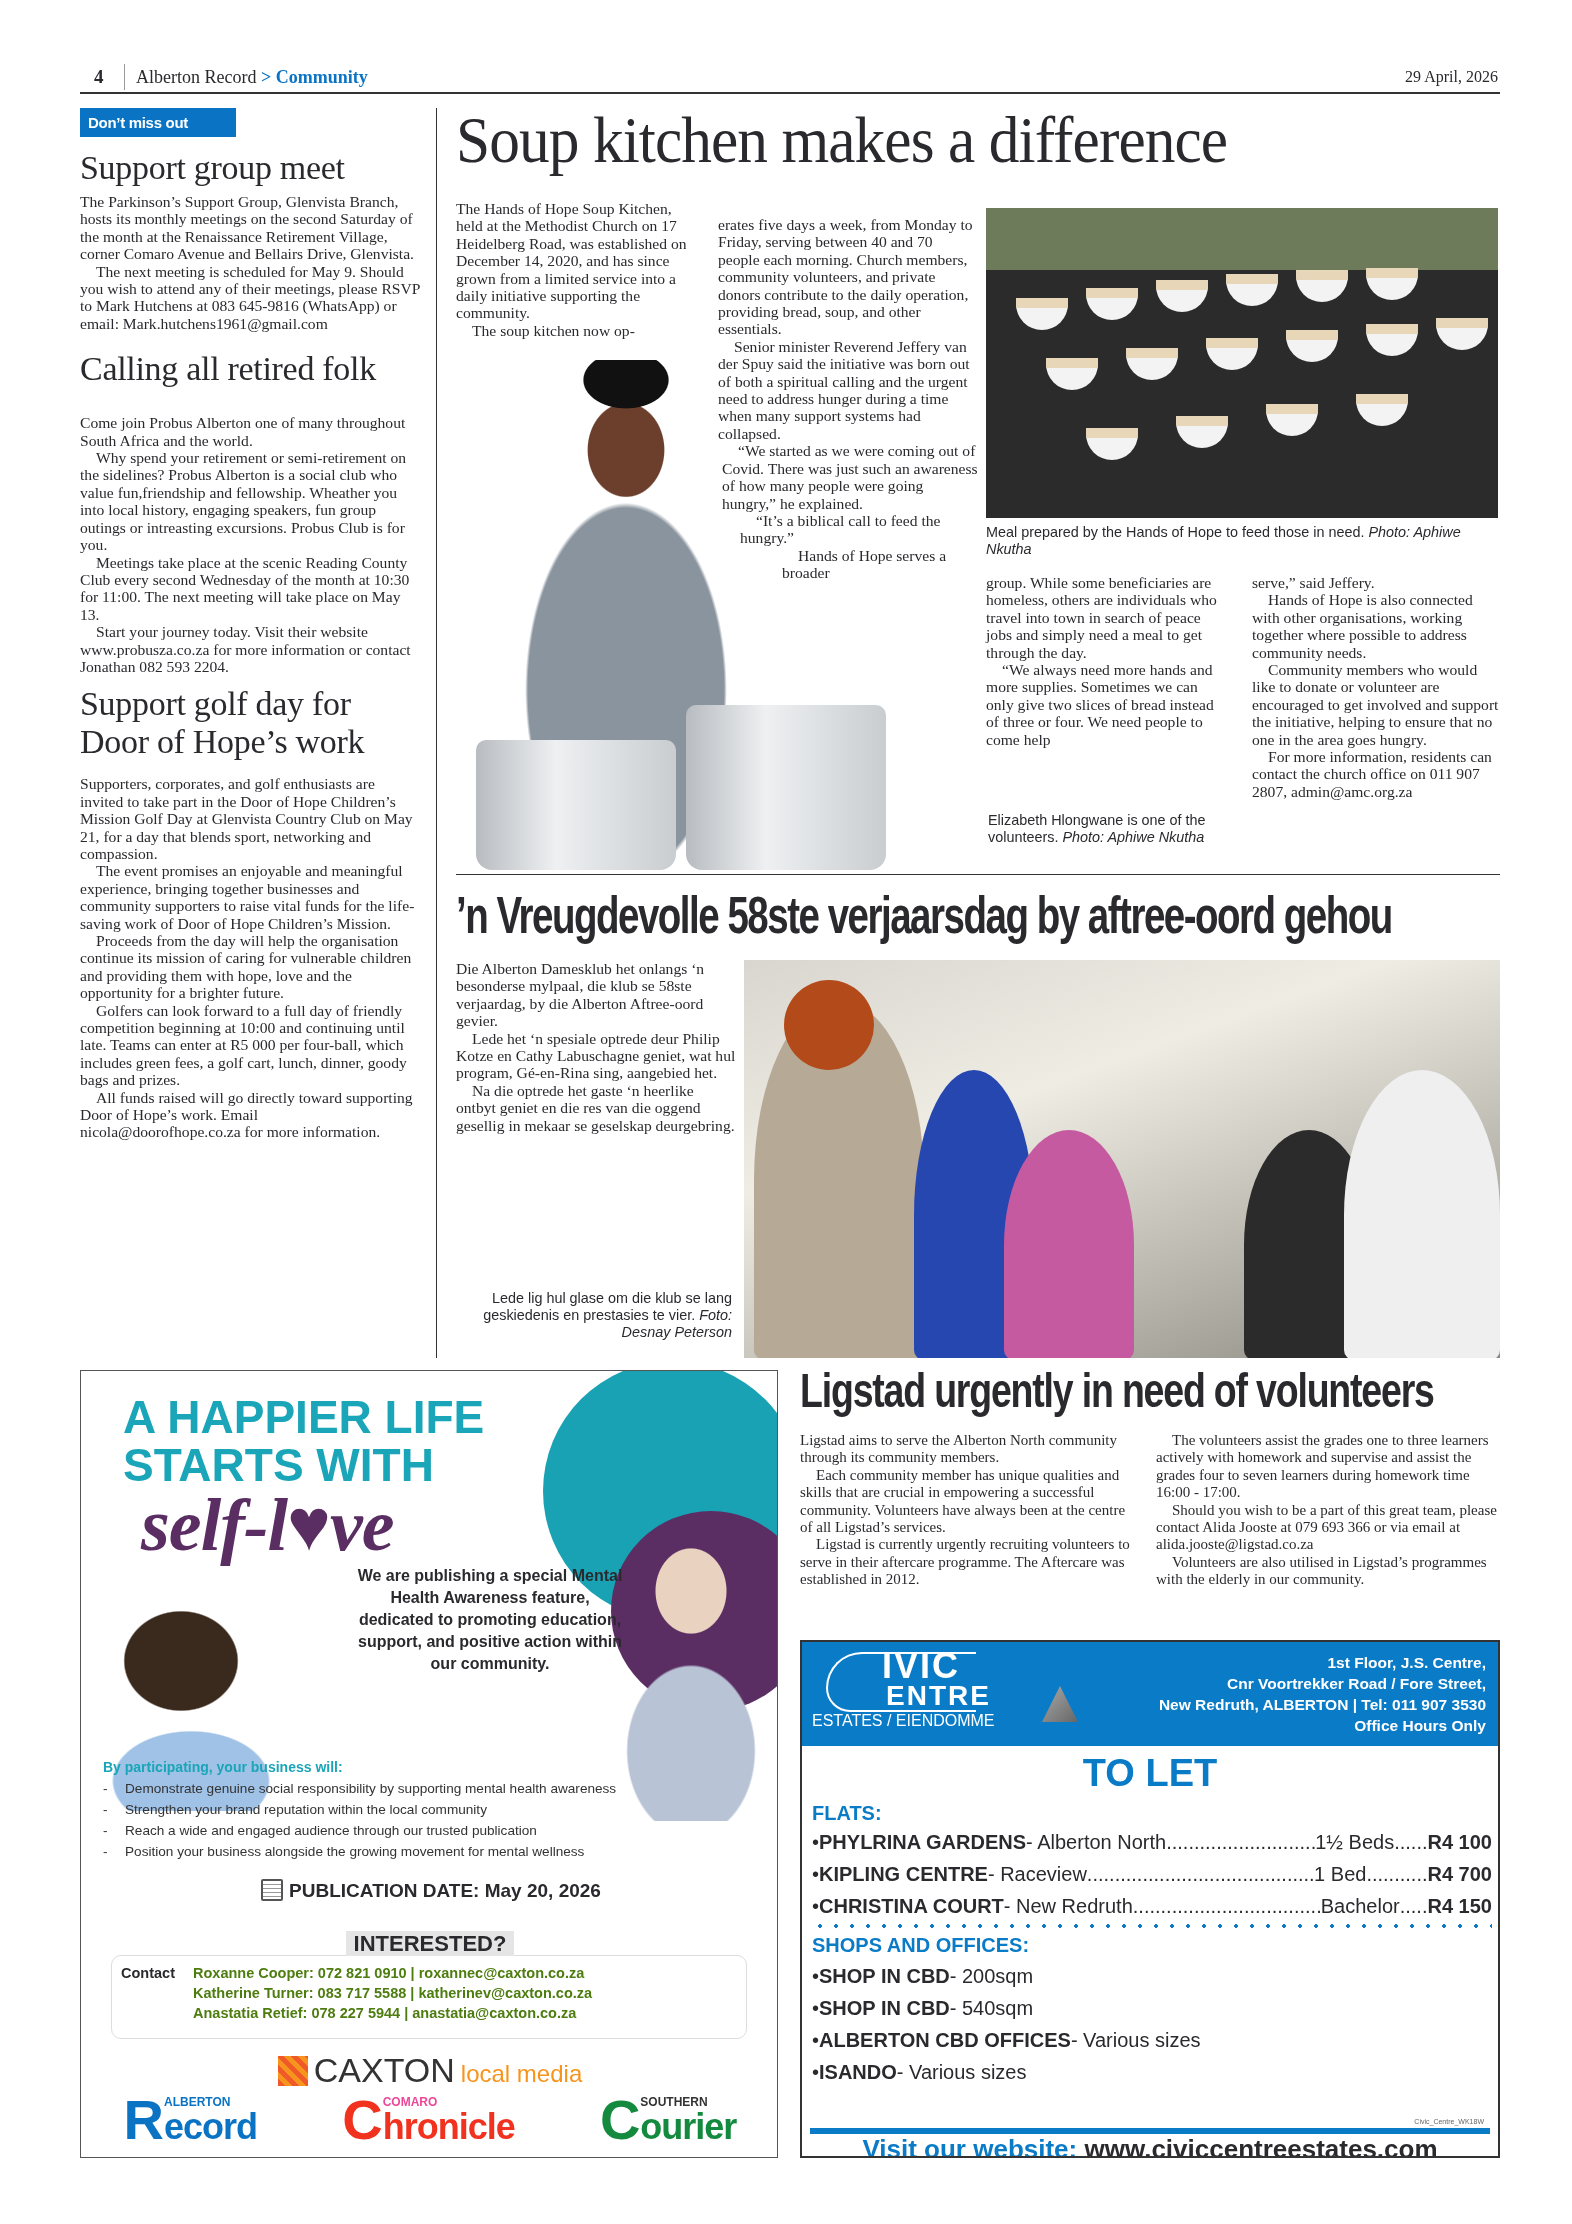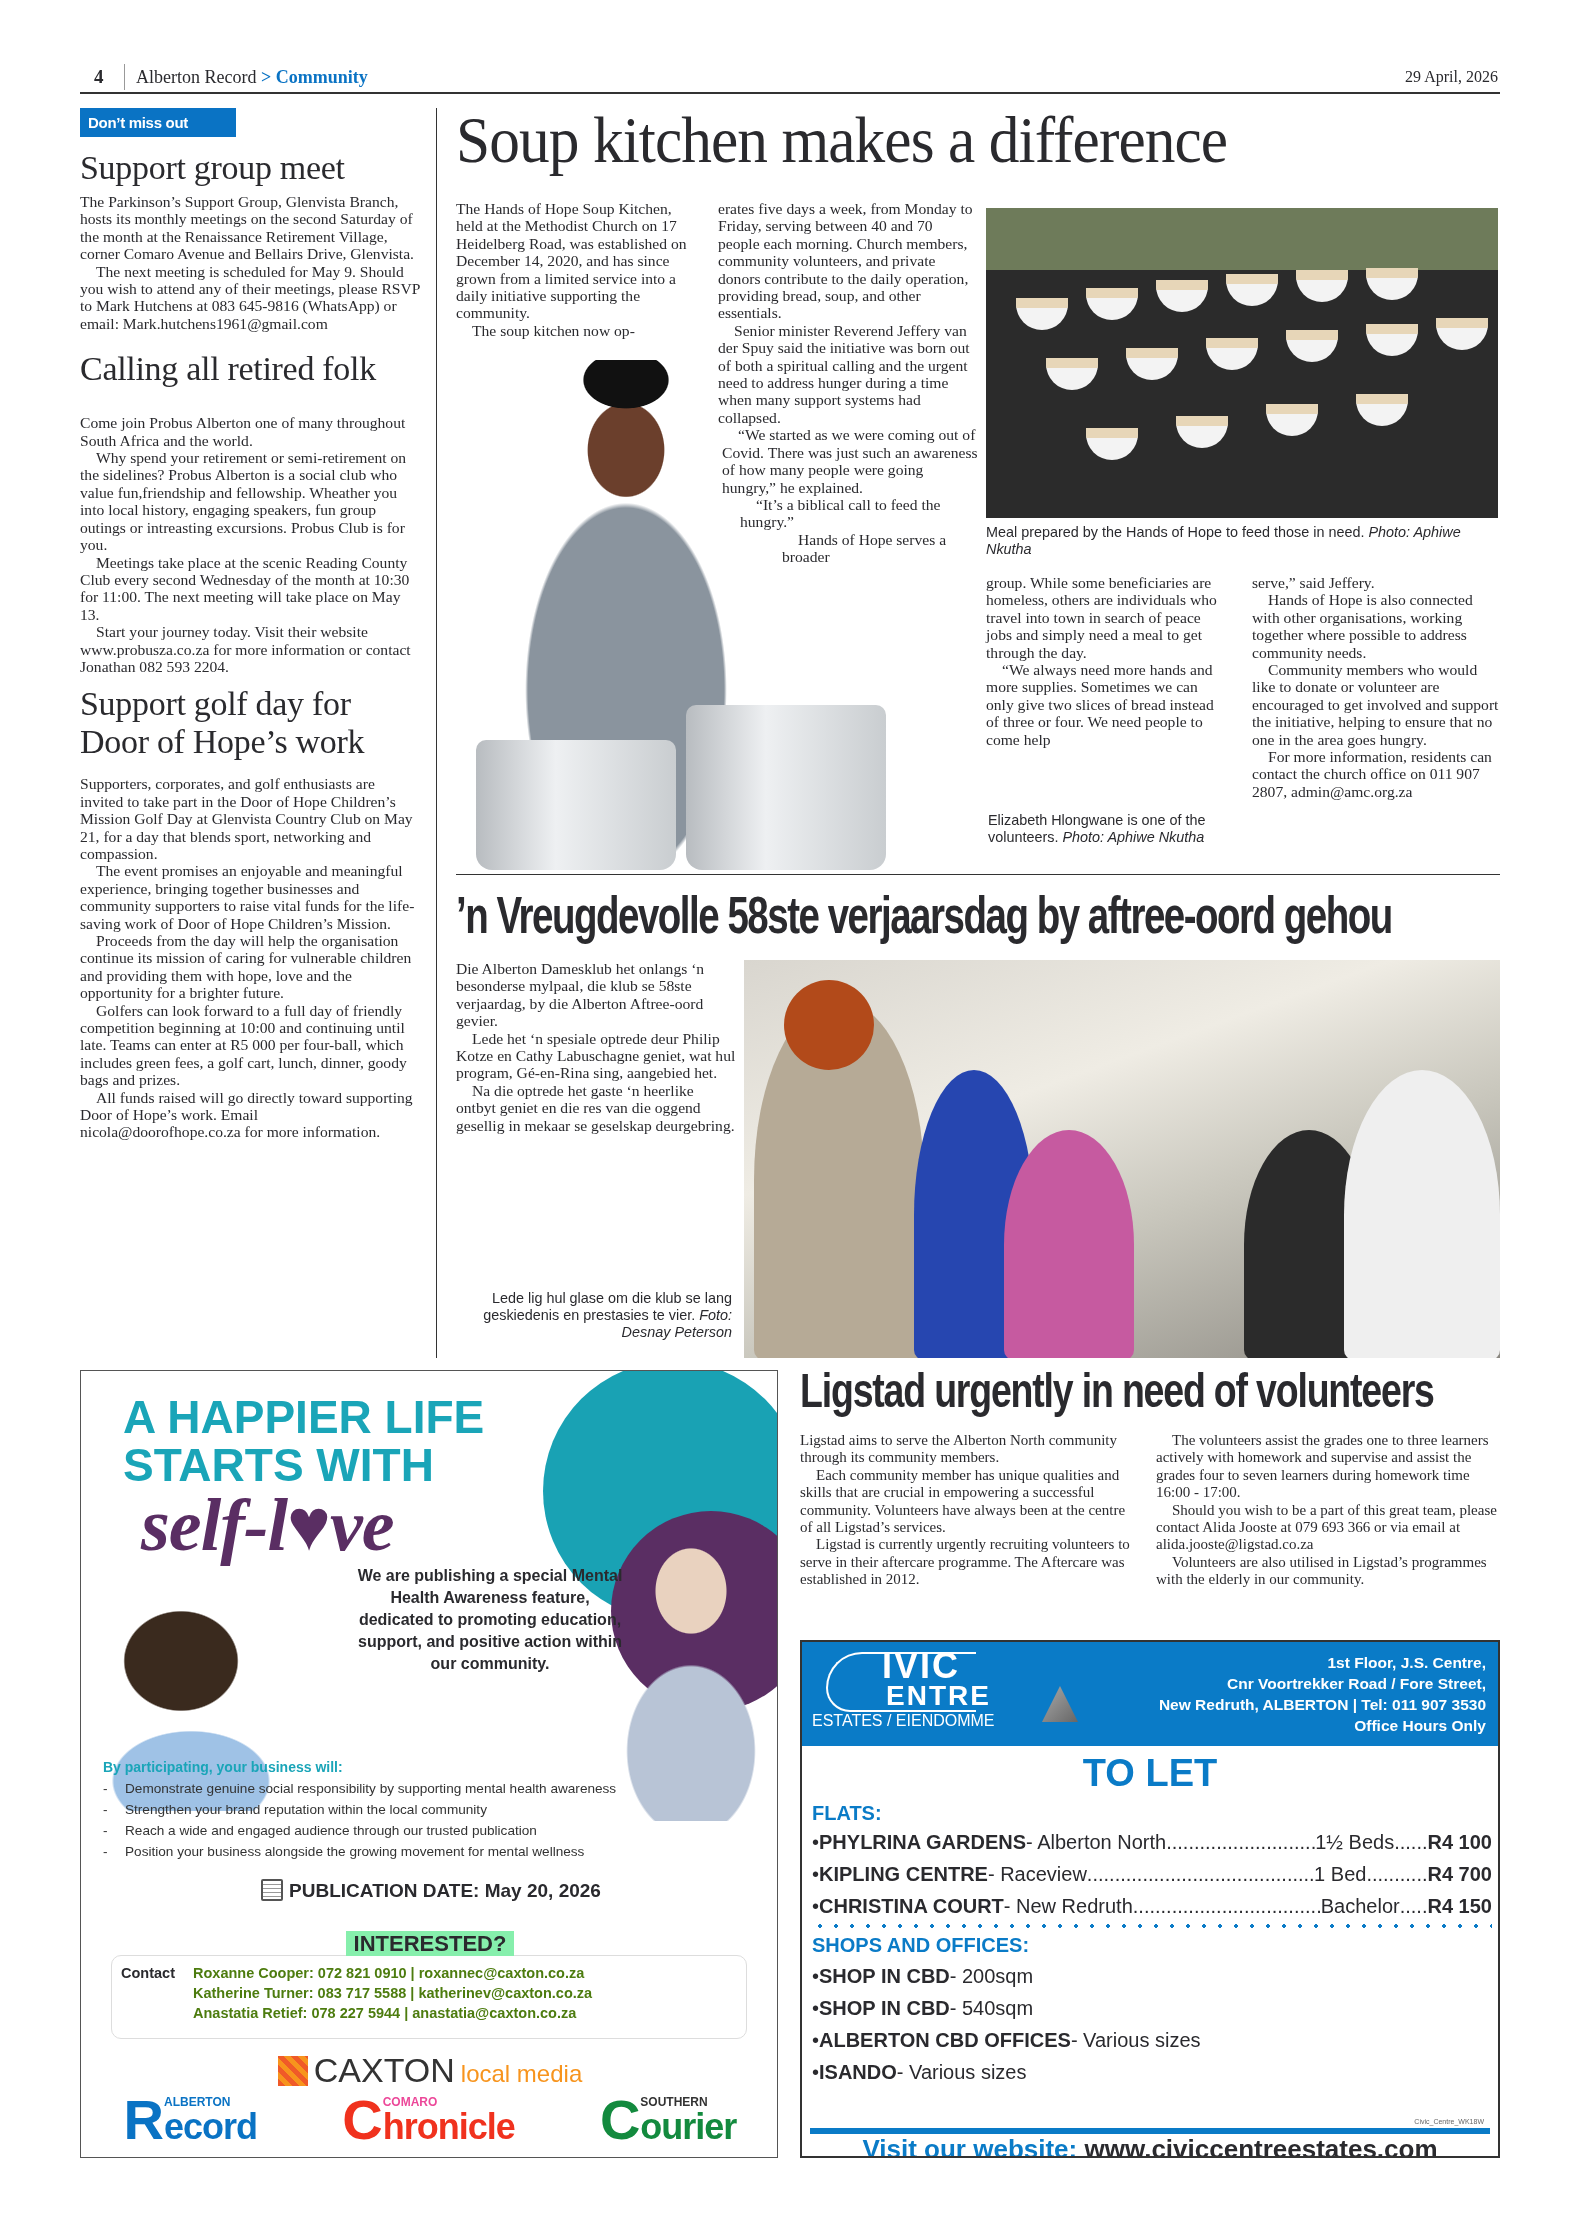--- a/index.html
+++ b/index.html
@@ -21,21 +21,21 @@
   .col-rule { left: 436px; top: 108px; width: 1px; height: 1250px; background: #333; }
   .tag { display: inline-block; background: #0a73c4; color: #fff; font-family: "Liberation Sans", sans-serif; font-weight: bold; font-size: 15px; padding: 6px 8px; width: 156px; letter-spacing: -0.3px; }
   .brief-title { font-size: 34px; line-height: 38px; font-weight: normal; color: #2a2a2e; margin: 12px 0 6px; letter-spacing: -0.3px; }
   .body-text { font-size: 15.6px; line-height: 17.4px; text-align: left; }
   .body-text p { text-indent: 16px; }
   .body-text p.first { text-indent: 0; }
 
   
   .main-head { left: 456px; top: 102px; font-size: 66px; line-height: 76px; letter-spacing: -1px; font-weight: normal; transform: scaleX(0.93); transform-origin: left top; white-space: nowrap; }
   .soup-col1 { left: 456px; top: 200px; width: 240px; font-size: 15.6px; line-height: 17.4px; }
-  .soup-col2 { left: 718px; top: 200px; width: 260px; font-size: 15.6px; line-height: 17.4px; }
+  .soup-col2 { left: 718px; top: 216px; width: 260px; font-size: 15.6px; line-height: 17.4px; }
   .soup-col2 p { text-indent: 16px; }
   .soup-col2 p.first { text-indent: 0; }
   .photo { position: absolute; overflow: hidden; }
   .photo-woman { left: 456px; top: 360px; width: 490px; height: 510px; }
   .photo-bread { left: 986px; top: 208px; width: 512px; height: 310px; }
   .cap { font-family: "Liberation Sans", sans-serif; font-size: 14.4px; line-height: 17px; color: #2a2a2e; }
   .cap i { font-style: italic; }
   .cap-bread { left: 986px; top: 524px; width: 512px; }
   .soup-col3 { left: 986px; top: 574px; width: 240px; font-size: 15.6px; line-height: 17.4px; }
   .soup-col4 { left: 1252px; top: 574px; width: 250px; font-size: 15.6px; line-height: 17.4px; }
@@ -275,21 +275,21 @@
       <li>
           <span class="dash">-</span>
           <span>Position your business alongside the growing movement for mental wellness</span>
         </li>
     </ul>
   </div>
   <div class="abs mh-pubdate">
     <span style="display:inline-block;width:22px;height:22px;border:2px solid #555;border-radius:2px;vertical-align:-4px;margin-right:6px;background:repeating-linear-gradient(#fff 0 3px,#999 3px 4px)"></span><span>PUBLICATION DATE: May 20, 2026</span>
   </div>
   <div class="abs mh-contact-box" style="width:636px"></div>
-  <div class="abs mh-int-title"><span style="background:#86efac;padding:0 8px">INTERESTED?</span></div>
+  <div class="abs mh-int-title"><span style="background:#e5e5e5;padding:0 8px">INTERESTED?</span></div>
   <div class="abs mh-contact">
     <div class="row"><span class="lbl">Contact</span><span class="red">Roxanne Cooper:  072 821 0910 | roxannec@caxton.co.za</span></div>
     <div class="row"><span class="lbl"></span><span class="red">Katherine Turner: 083 717 5588 | katherinev@caxton.co.za</span></div>
     <div class="row"><span class="lbl"></span><span class="red">Anastatia Retief:  078 227 5944 | anastatia@caxton.co.za</span></div>
   </div>
   <div class="abs mh-caxton">
     <span class="cbox"></span><span>CAXTON</span><span class="local">local media</span>
   </div>
   <div class="abs mh-logos">
     <div class="logo" style="color:#0a73c4">

